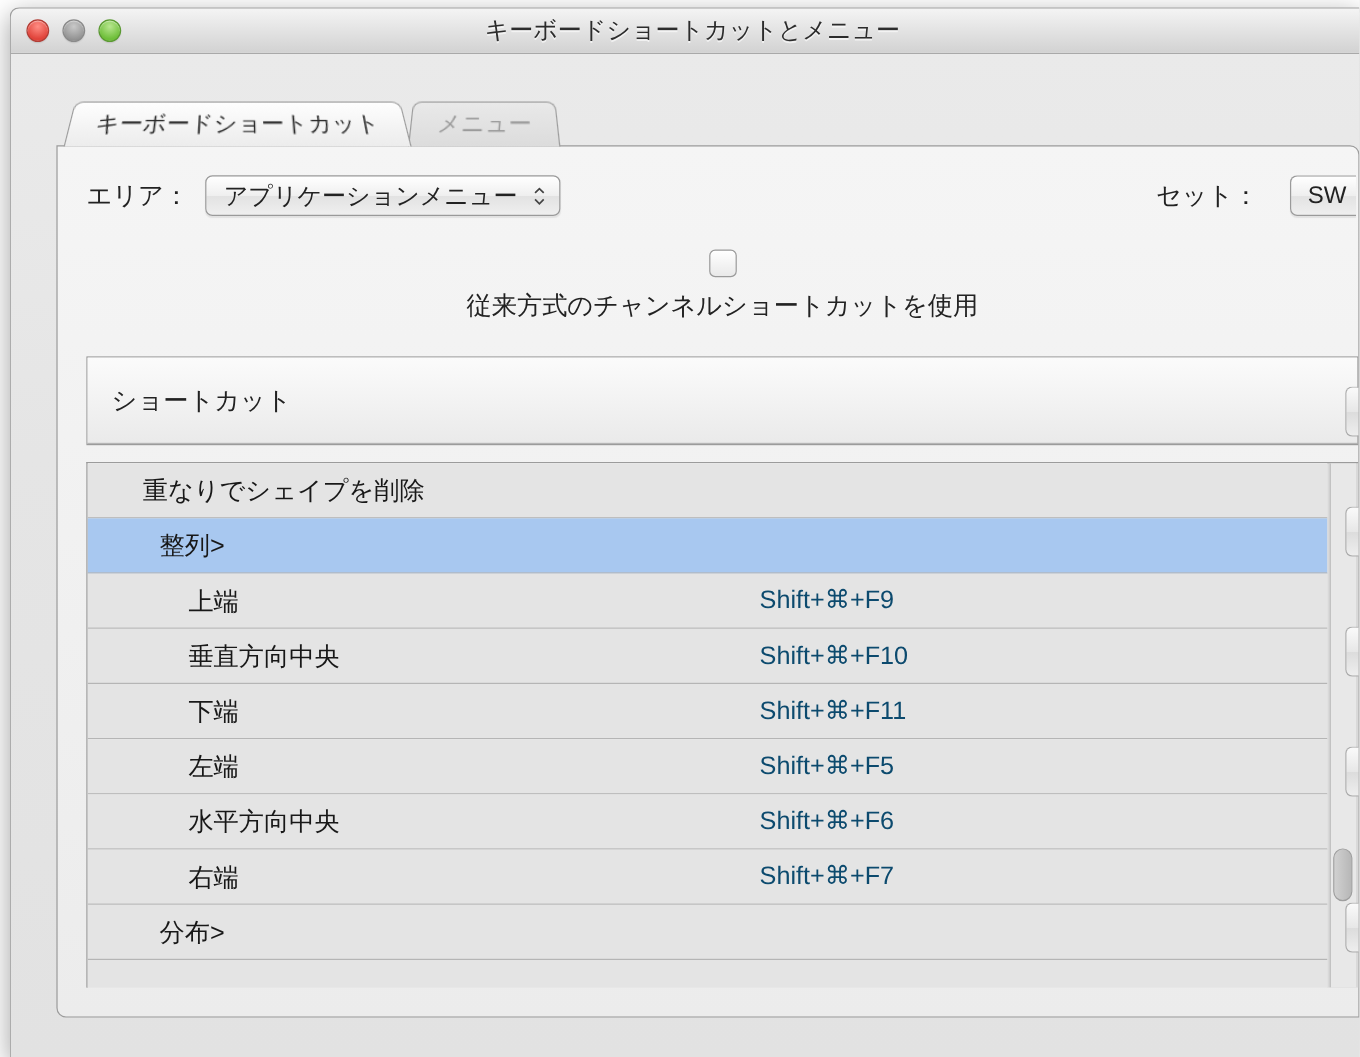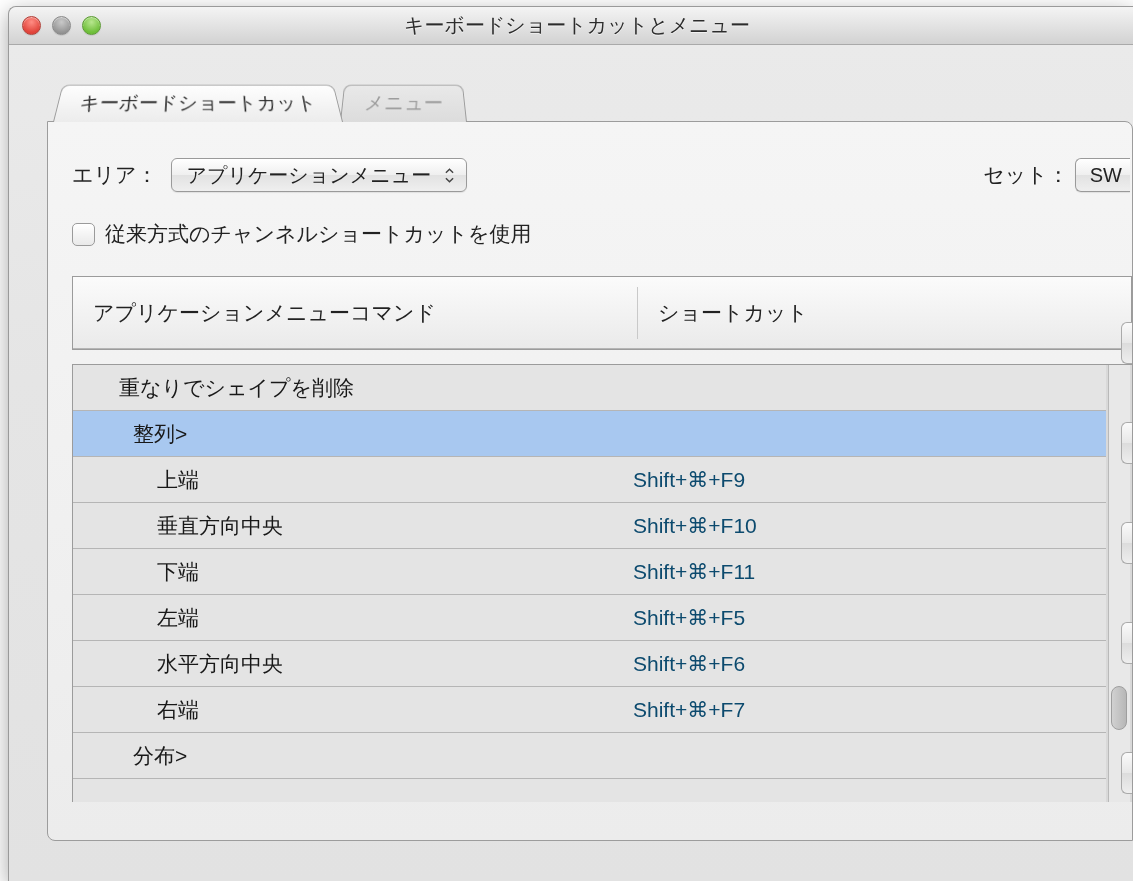--- a/index.html
+++ b/index.html
@@ -105,21 +105,20 @@
     padding: 24px 0 24px 24px;
     position: relative;
     overflow: hidden;
   }
   
   .controls-row {
     display: flex;
     align-items: center;
     gap: 14px;
     margin-bottom: 28px;
-    margin-top: 12px;
   }
   .label {
     font-size: 21px;
     color: #222;
   }
   .select {
     display: inline-flex;
     align-items: center;
     height: 34px;
     padding: 0 12px 0 14px;
@@ -138,37 +137,38 @@
     flex-direction: column;
     gap: 3px;
     align-items: center;
   }
   .caret svg { width: 9px; height: 6px; }
   .set-group {
     margin-left: auto;
     margin-right: 2px;
     display: flex;
     align-items: center;
-    gap: 6px;
+    gap: 26px;
   }
   .set-select {
     border-top-right-radius: 0;
     border-bottom-right-radius: 0;
     border-right: none;
     padding-right: 8px;
     min-width: 40px;
     justify-content: center;
     font-weight: 500;
   }
   
   .check-row {
     display: flex;
     align-items: center;
     gap: 10px;
     margin-bottom: 28px;
+    flex-direction: column;
   }
   .checkbox {
     width: 23px;
     height: 23px;
     border: 1px solid #9a9a9a;
     border-radius: 5px;
     background: linear-gradient(to bottom, #ffffff, #e9e9e9);
     box-shadow: inset 0 1px 0 #fff;
   }
   
@@ -324,23 +324,20 @@
         </div>
       </div>
 
       <div class="check-row">
         <div class="checkbox"></div>
         <span class="label">従来方式のチャンネルショートカットを使用</span>
       </div>
 
       <div class="table-outer">
         <div class="table-header">
-          <div class="th commands">
-            <span>アプリケーションメニューコマンド</span>
-          </div>
           <div class="th shortcut">
             <span>ショートカット</span>
           </div>
         </div>
       </div>
 
       <div class="grid-scroll">
         <div class="grid" id="grid">
             <div class="row">
               <div class="cmd indent-1">重なりでシェイプを削除</div>

